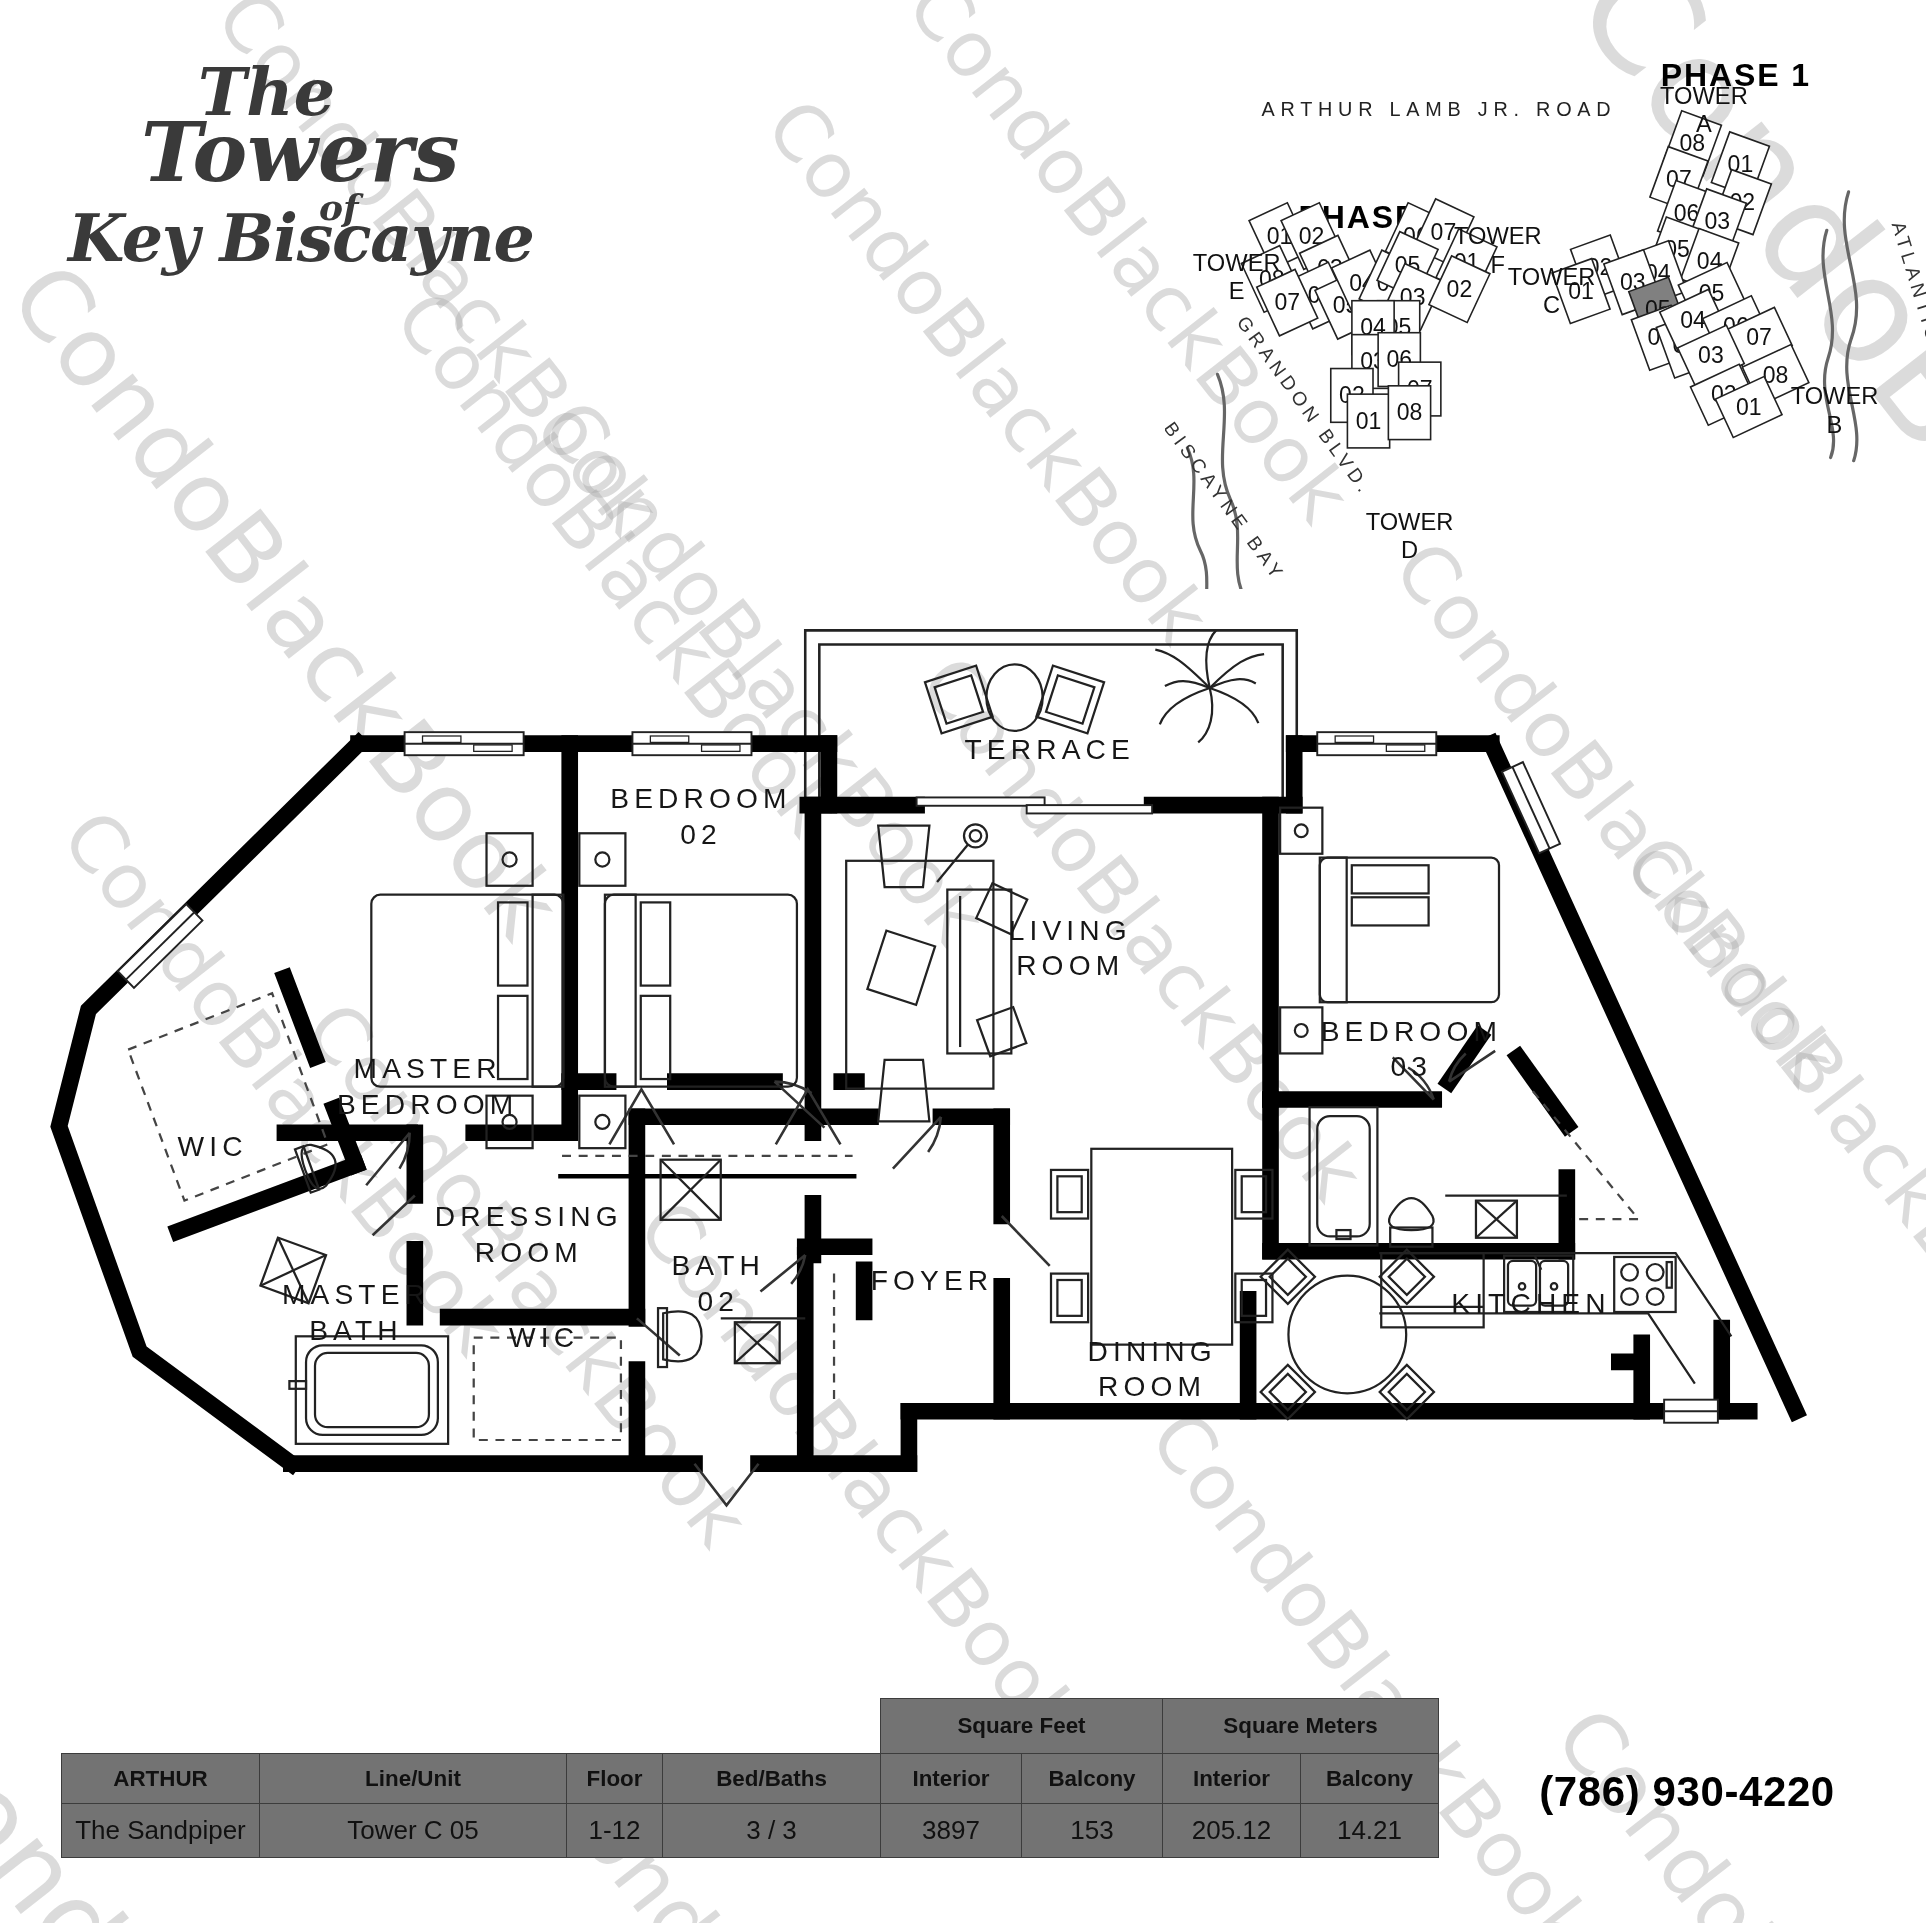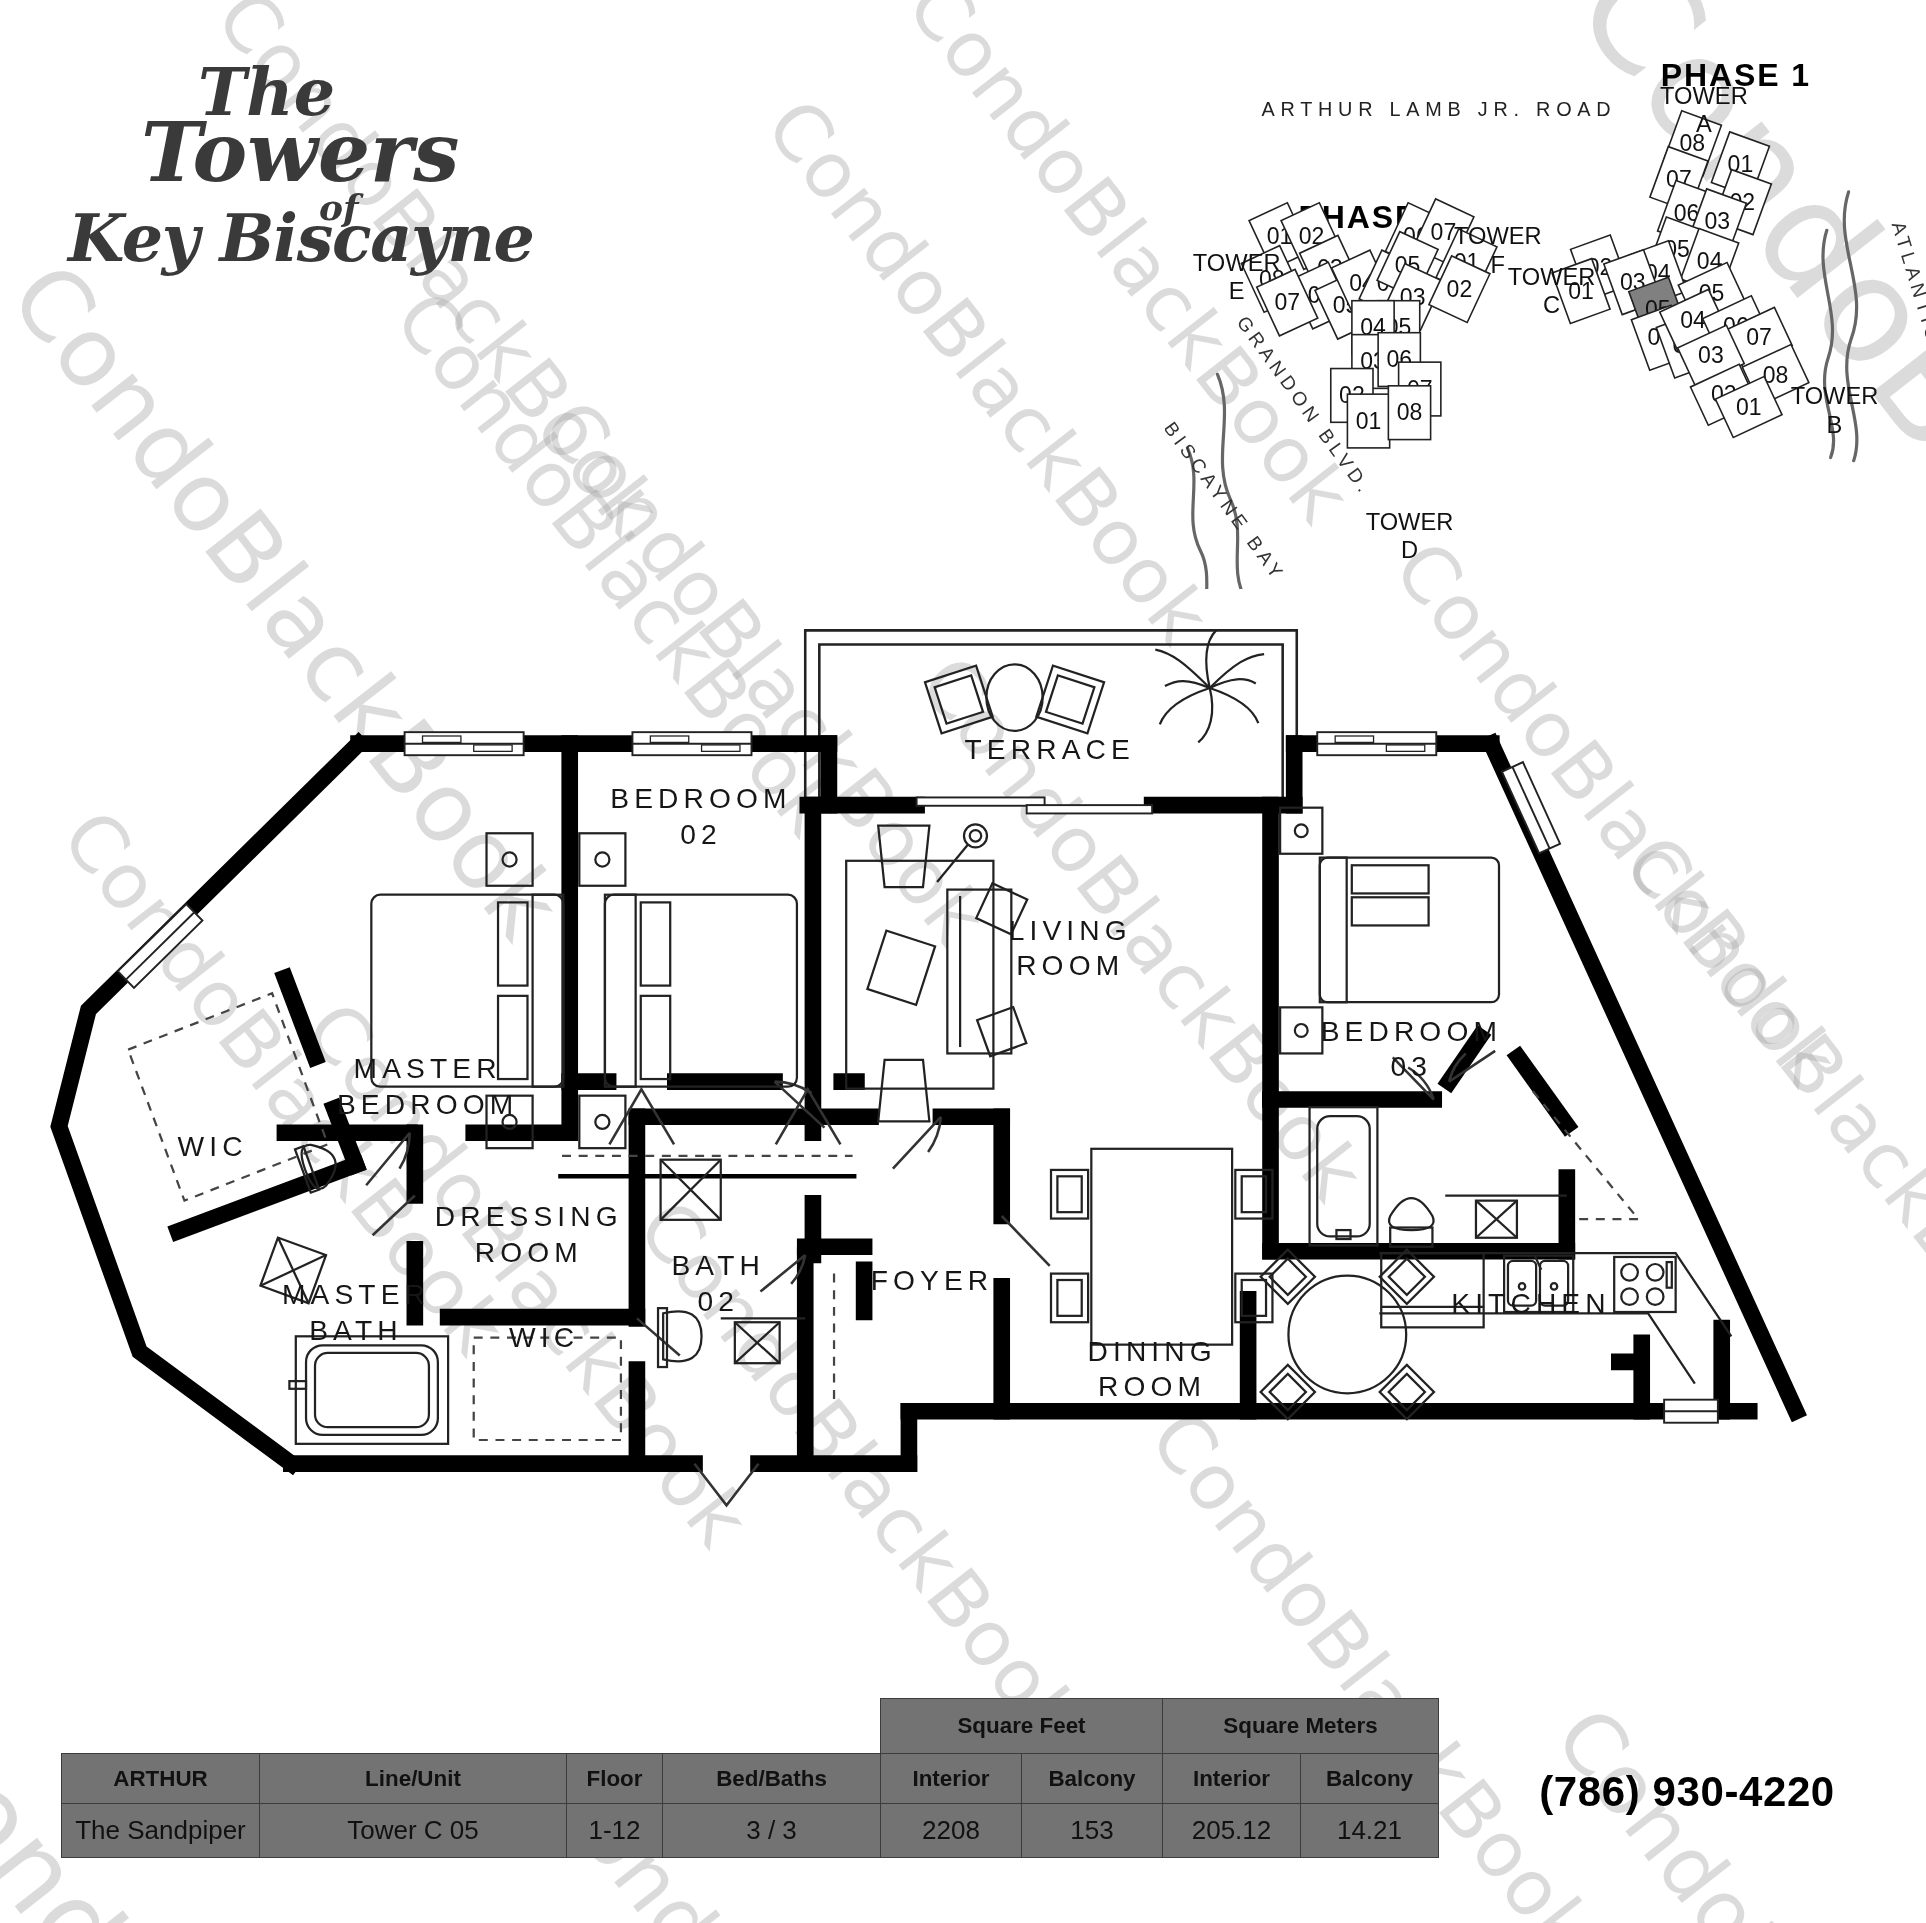--- a/index.html
+++ b/index.html
@@ -640,21 +640,21 @@
       <th>Interior</th>
       <th>Balcony</th>
       <th>Interior</th>
       <th>Balcony</th>
     </tr>
     <tr style="height:54px">
       <td class="val">The Sandpiper</td>
       <td class="val">Tower C 05</td>
       <td class="val">1-12</td>
       <td class="val">3 / 3</td>
-      <td class="val">2208</td>
+      <td class="val">3897</td>
       <td class="val">153</td>
       <td class="val">205.12</td>
       <td class="val">14.21</td>
     </tr>
   </tbody>
     </table>
 </div>
 
 <div id="footer">
   <div class="phone">(786) 930-4220</div>

